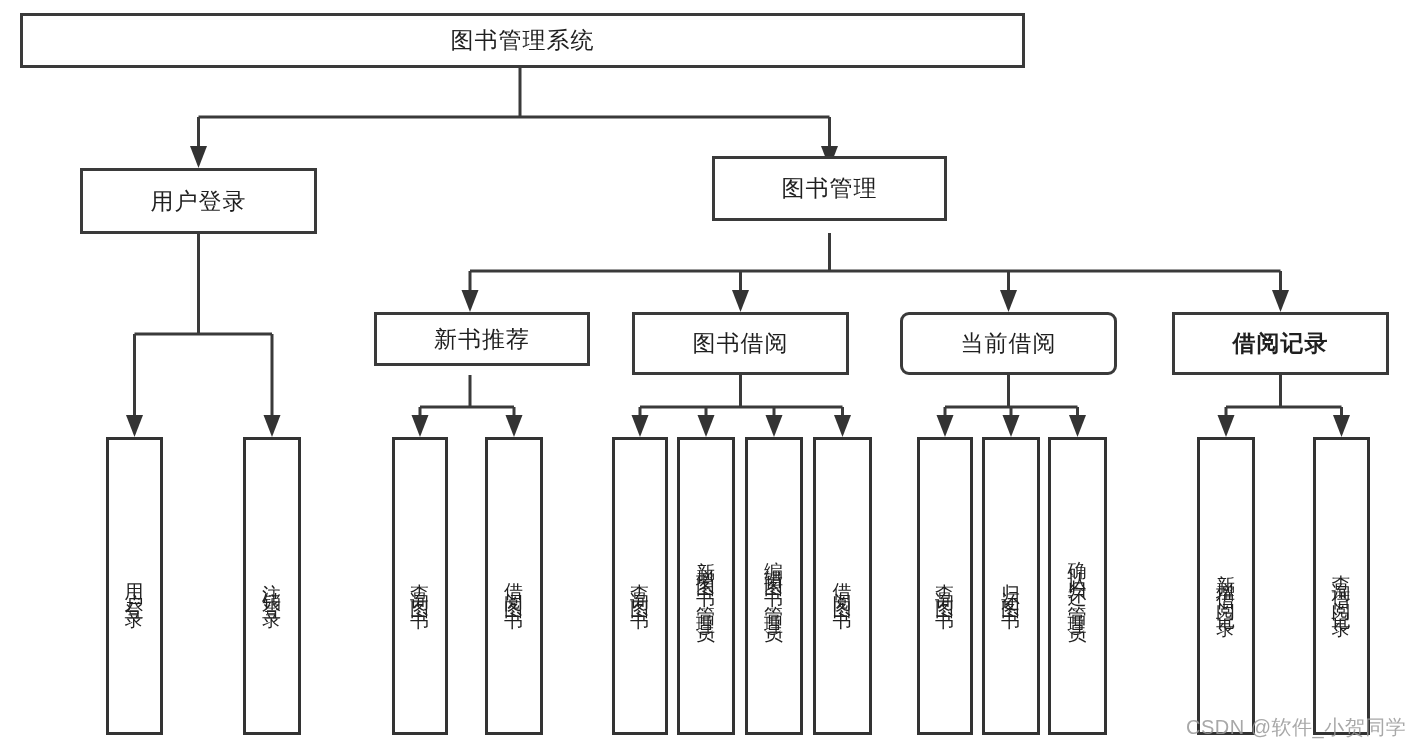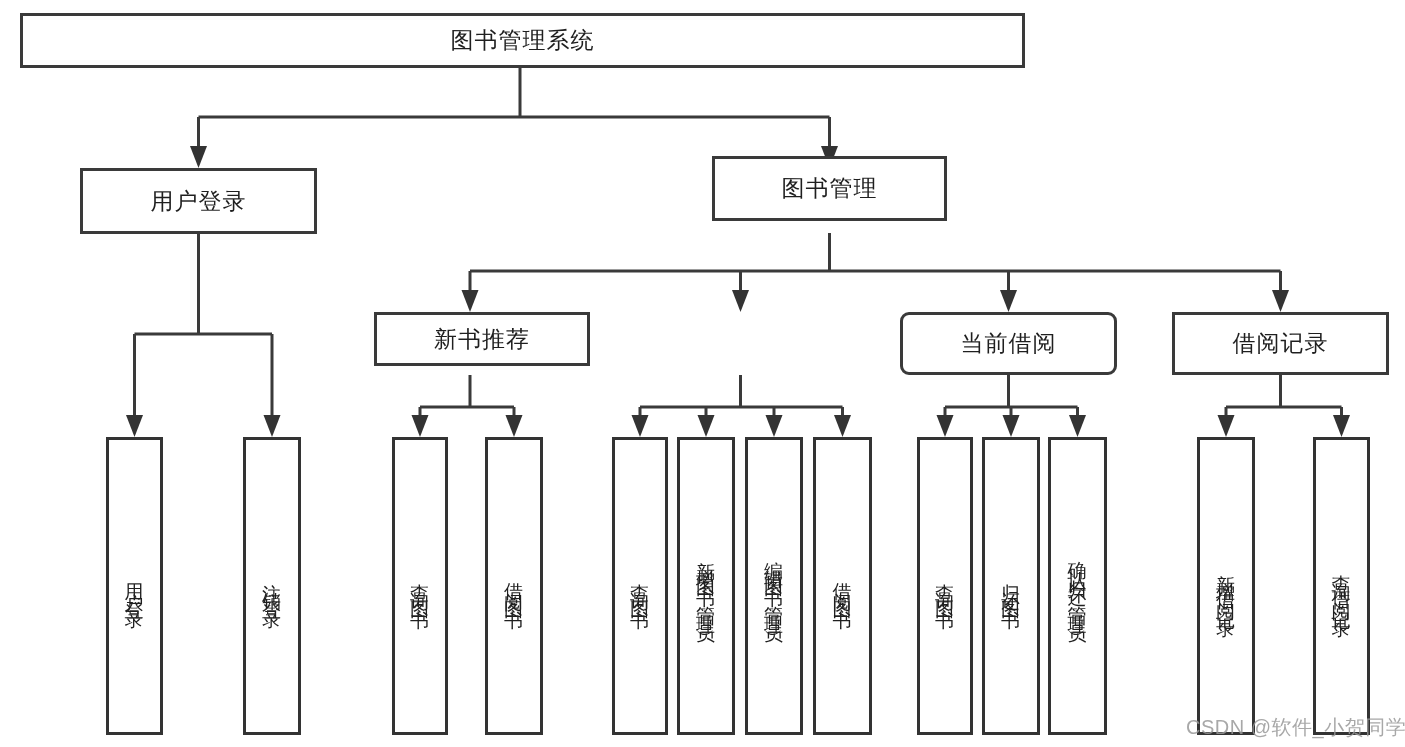--- a/index.html
+++ b/index.html
@@ -42,21 +42,21 @@
     color:#1f1f1f;
     white-space:nowrap;
   }
   
   .box-root{left:20px;top:13px;width:1005px;height:55px;}
   .box-user-login{left:80px;top:168px;width:237px;height:66px;}
   .box-book-mgmt{left:712px;top:156px;width:235px;height:65px;}
   .box-new-book{left:362px;top:312px;width:216px;height:54px;margin-left:12px;}
   .box-borrowing{left:632px;top:312px;width:217px;height:63px;}
   .box-current{left:900px;top:312px;width:217px;height:63px;border-radius:9px;}
-  .box-records{left:1172px;top:312px;width:217px;height:63px;}
+  .box-records{left:1172px;top:312px;width:217px;height:63px;font-weight:bold;}
   
   .leaf-1{left:106px;width:57px;}
   .leaf-2{left:243px;width:58px;}
   .leaf-3{left:392px;width:56px;}
   .leaf-4{left:485px;width:58px;}
   .leaf-5{left:612px;width:56px;}
   .leaf-6{left:677px;width:58px;}
   .leaf-7{left:745px;width:58px;}
   .leaf-8{left:813px;width:59px;}
   .leaf-9{left:917px;width:56px;}
@@ -138,20 +138,23 @@
   <div class="hbox box-user-login">
     <span>用户登录</span>
   </div>
   <div class="hbox box-book-mgmt">
     <span>图书管理</span>
   </div>
 
   <div class="hbox box-new-book">
     <span>新书推荐</span>
   </div>
+  <div class="hbox box-borrowing">
+    <span>图书借阅</span>
+  </div>
   <div class="hbox box-current">
     <span>当前借阅</span>
   </div>
   <div class="hbox box-records">
     <span>借阅记录</span>
   </div>
 
   <div class="vbox leaf-1">
     <span class="vtext">用户登录</span>
   </div>

